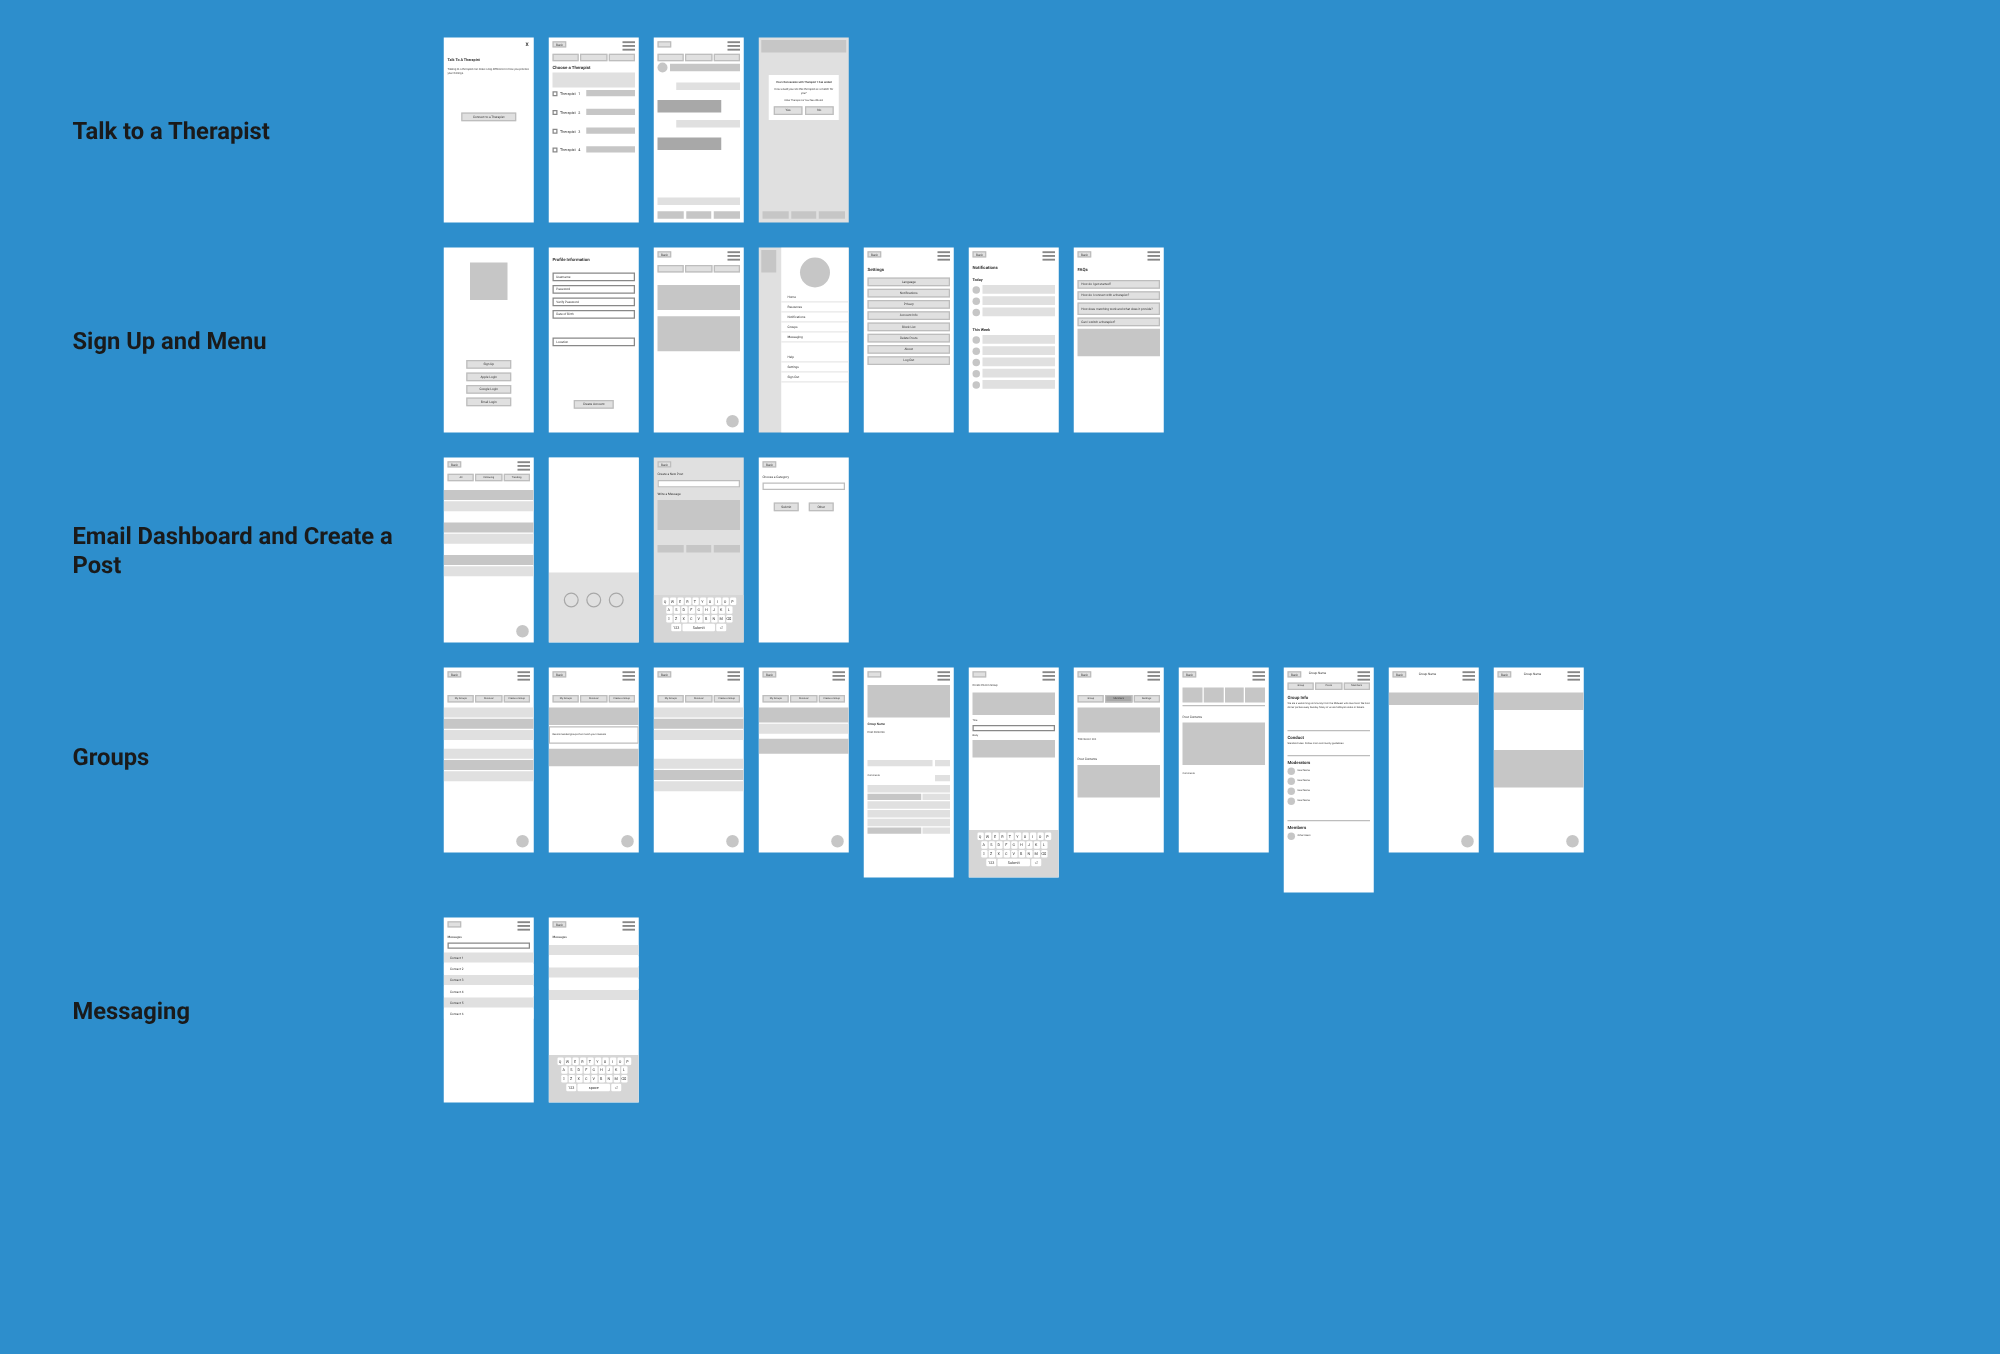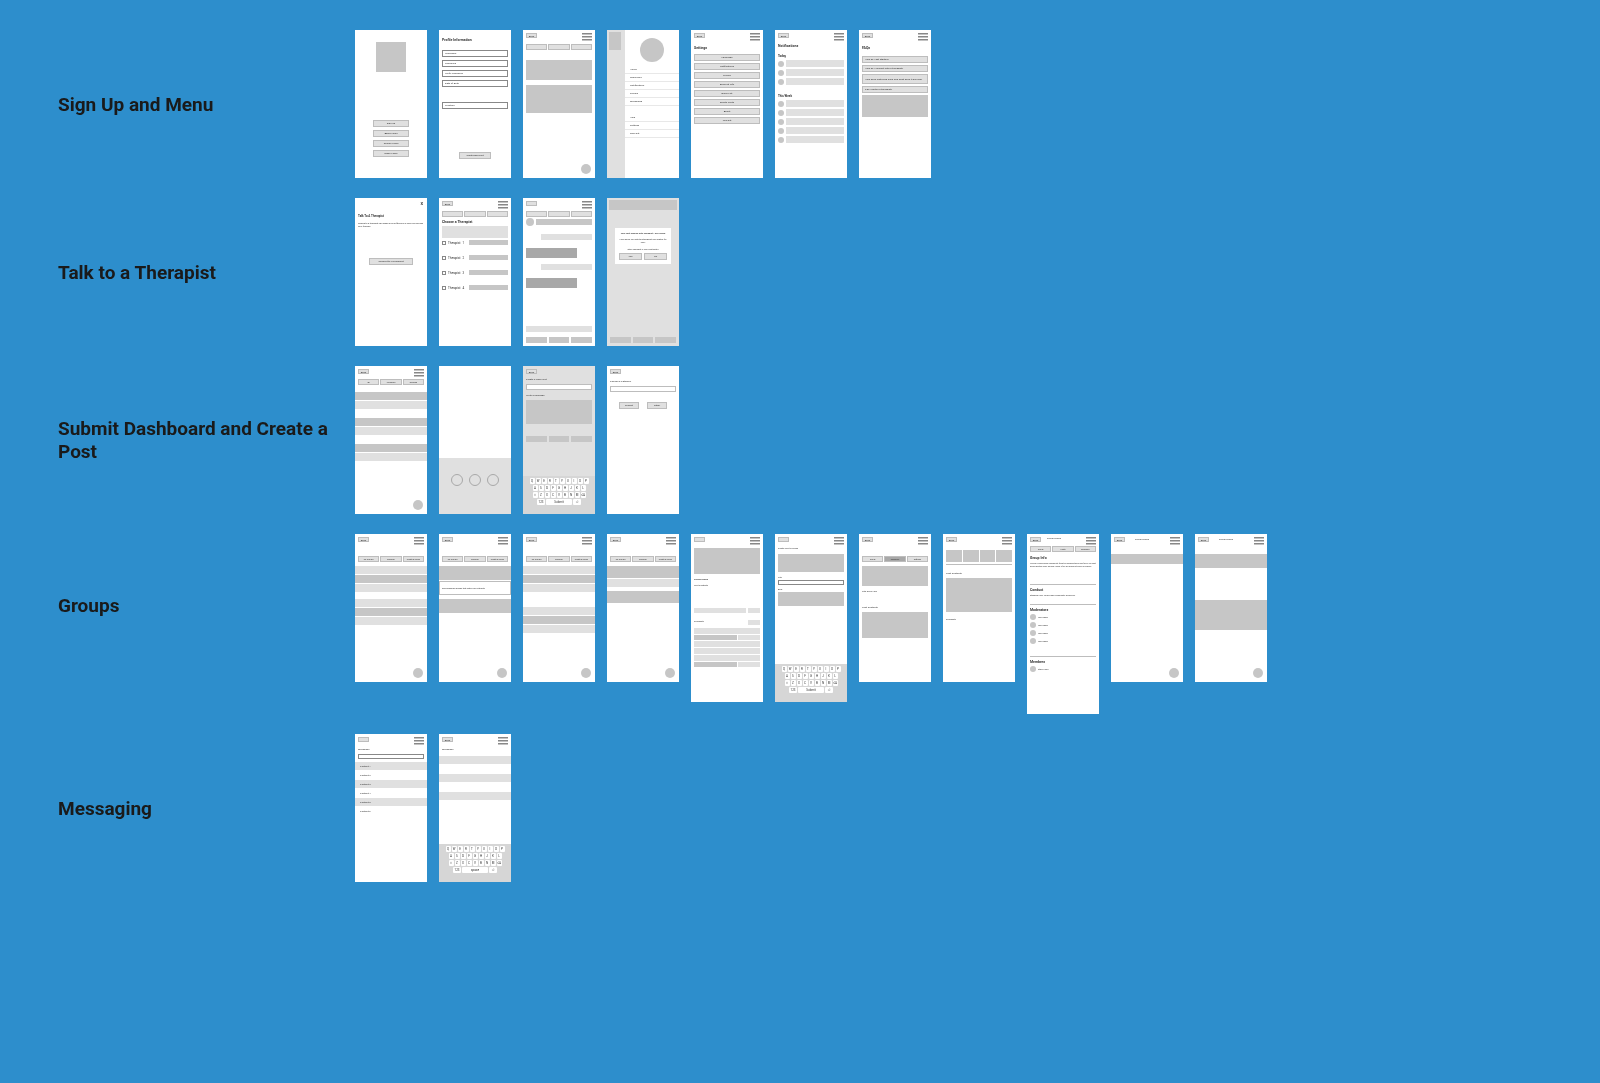--- a/index.html
+++ b/index.html
@@ -75,20 +75,99 @@
   .pill{height:6px;border:0.5px solid var(--border);background:#fff;border-radius:0;}
   .dotline{display:flex;gap:6px;justify-content:center;margin-top:70px;}
   .dot{width:12px;height:12px;border:1px solid var(--dkgrey);border-radius:50%;}
 </style>
 </head>
 <body>
 
 <div class="canvas">
 
 <div class="section">
+  <div class="section-label">Talk to a Therapist</div>
+  <div class="screens">
+
+    <div class="screen">
+      <div style="position:absolute;top:3px;right:4px;font-size:4px;font-weight:bold;">X</div>
+      <div class="row" style="top:16px;font-size:3px;font-weight:700;">Talk To A Therapist</div>
+      <div class="row" style="top:24px;font-size:2.2px;line-height:3px;">Talking to a therapist can make a big difference in how you process your feelings.</div>
+      <div class="row" style="top:60px;left:14px;right:14px;">
+        <div class="btn-block">Connect to a Therapist</div>
+      </div>
+    </div>
+
+    <div class="screen">
+      <div class="back">Back</div>
+      <div class="hm"></div>
+      <div class="row tabbar" style="top:13px;">
+            <div></div>
+            <div></div>
+            <div></div>
+          </div>
+      <div class="row tiny-title" style="top:22px;">Choose a Therapist</div>
+      <div class="row ltbox" style="top:28px;height:12px;"></div>
+      <div class="row" style="top:42px;display:flex;flex-direction:column;gap:2px;">
+        <div style="display:flex;align-items:center;gap:2px;"><div style="width:4px;height:4px;border:0.5px solid #888;"></div><span>Therapist</span> 1<div class="greybox" style="flex:1;height:5px;margin-left:3px;"></div></div>
+        <div style="height:6px;"></div>
+        <div style="display:flex;align-items:center;gap:2px;"><div style="width:4px;height:4px;border:0.5px solid #888;"></div><span>Therapist</span> 2<div class="greybox" style="flex:1;height:5px;margin-left:3px;"></div></div>
+        <div style="height:6px;"></div>
+        <div style="display:flex;align-items:center;gap:2px;"><div style="width:4px;height:4px;border:0.5px solid #888;"></div><span>Therapist</span> 3<div class="greybox" style="flex:1;height:5px;margin-left:3px;"></div></div>
+        <div style="height:6px;"></div>
+        <div style="display:flex;align-items:center;gap:2px;"><div style="width:4px;height:4px;border:0.5px solid #888;"></div><span>Therapist</span> 4<div class="greybox" style="flex:1;height:5px;margin-left:3px;"></div></div>
+      </div>
+    </div>
+
+    <div class="screen">
+      <div class="back"></div>
+      <div class="hm"></div>
+      <div class="row tabbar" style="top:13px;">
+            <div></div>
+            <div></div>
+            <div></div>
+          </div>
+      <div class="row" style="top:20px;height:8px;display:flex;gap:2px;align-items:center;">
+        <div style="width:8px;height:8px;border-radius:50%;background:var(--grey);"></div>
+        <div class="greybox" style="flex:1;height:6px;"></div>
+      </div>
+      <div style="position:absolute;left:18px;right:3px;top:36px;height:6px;" class="ltbox"></div>
+      <div style="position:absolute;left:3px;right:18px;top:50px;height:10px;" class="dkbox"></div>
+      <div style="position:absolute;left:18px;right:3px;top:66px;height:6px;" class="ltbox"></div>
+      <div style="position:absolute;left:3px;right:18px;top:80px;height:10px;" class="dkbox"></div>
+      <div class="row ltbox" style="bottom:14px;top:auto;height:6px;" placeholder="Type a Message..."></div>
+      <div class="row" style="bottom:3px;top:auto;display:flex;gap:2px;">
+        <div class="greybox" style="flex:1;height:6px;"></div>
+            <div class="greybox" style="flex:1;height:6px;"></div>
+            <div class="greybox" style="flex:1;height:6px;"></div>
+      </div>
+    </div>
+
+    <div class="screen" style="background:var(--ltgrey);">
+      <div style="position:absolute;top:2px;left:2px;right:2px;height:10px;background:var(--grey);"></div>
+      <div style="position:absolute;top:30px;left:8px;right:8px;background:#fff;padding:4px;font-size:2.2px;text-align:center;">
+        <div style="font-weight:600;margin-bottom:3px;">Your chat session with Therapist 1 has ended</div>
+        <div style="margin-bottom:4px;">How would you rate this therapist as a match for you?</div>
+        <div style="font-size:2px;margin-bottom:3px;">Other Therapist is Your Next Match</div>
+        <div style="display:flex;gap:2px;">
+          <div class="btn-block" style="flex:1;">Yes</div>
+          <div class="btn-block" style="flex:1;">No</div>
+        </div>
+      </div>
+      <div style="position:absolute;bottom:3px;left:3px;right:3px;display:flex;gap:2px;">
+        <div class="greybox" style="flex:1;height:6px;"></div>
+            <div class="greybox" style="flex:1;height:6px;"></div>
+            <div class="greybox" style="flex:1;height:6px;"></div>
+      </div>
+    </div>
+
+  </div>
+</div>
+
+<div class="section">
   <div class="section-label">Sign Up  and Menu</div>
   <div class="screens">
 
     <div class="screen">
       <div style="width:30px;height:30px;background:var(--grey);margin:12px auto 0;"></div>
       <div class="row" style="top:90px;display:flex;flex-direction:column;gap:3px;left:18px;right:18px;">
         <div class="btn-block">Sign Up</div>
         <div class="btn-block">Apple Login</div>
         <div class="btn-block">Google Login</div>
         <div class="btn-block">Email Login</div>
@@ -210,100 +289,21 @@
         <div class="btn-block" style="justify-content:flex-start;padding:0 2px;height:10px;">How does matching work and what does it provide?</div>
         <div class="btn-block" style="justify-content:flex-start;padding:0 2px;">Can I switch a therapist?</div>
         <div class="greybox" style="height:22px;font-size:2px;padding:2px;"></div>
       </div>
     </div>
 
   </div>
 </div>
 
 <div class="section">
-  <div class="section-label">Talk to a Therapist</div>
-  <div class="screens">
-
-    <div class="screen">
-      <div style="position:absolute;top:3px;right:4px;font-size:4px;font-weight:bold;">X</div>
-      <div class="row" style="top:16px;font-size:3px;font-weight:700;">Talk To A Therapist</div>
-      <div class="row" style="top:24px;font-size:2.2px;line-height:3px;">Talking to a therapist can make a big difference in how you process your feelings.</div>
-      <div class="row" style="top:60px;left:14px;right:14px;">
-        <div class="btn-block">Connect to a Therapist</div>
-      </div>
-    </div>
-
-    <div class="screen">
-      <div class="back">Back</div>
-      <div class="hm"></div>
-      <div class="row tabbar" style="top:13px;">
-            <div></div>
-            <div></div>
-            <div></div>
-          </div>
-      <div class="row tiny-title" style="top:22px;">Choose a Therapist</div>
-      <div class="row ltbox" style="top:28px;height:12px;"></div>
-      <div class="row" style="top:42px;display:flex;flex-direction:column;gap:2px;">
-        <div style="display:flex;align-items:center;gap:2px;"><div style="width:4px;height:4px;border:0.5px solid #888;"></div><span>Therapist</span> 1<div class="greybox" style="flex:1;height:5px;margin-left:3px;"></div></div>
-        <div style="height:6px;"></div>
-        <div style="display:flex;align-items:center;gap:2px;"><div style="width:4px;height:4px;border:0.5px solid #888;"></div><span>Therapist</span> 2<div class="greybox" style="flex:1;height:5px;margin-left:3px;"></div></div>
-        <div style="height:6px;"></div>
-        <div style="display:flex;align-items:center;gap:2px;"><div style="width:4px;height:4px;border:0.5px solid #888;"></div><span>Therapist</span> 3<div class="greybox" style="flex:1;height:5px;margin-left:3px;"></div></div>
-        <div style="height:6px;"></div>
-        <div style="display:flex;align-items:center;gap:2px;"><div style="width:4px;height:4px;border:0.5px solid #888;"></div><span>Therapist</span> 4<div class="greybox" style="flex:1;height:5px;margin-left:3px;"></div></div>
-      </div>
-    </div>
-
-    <div class="screen">
-      <div class="back"></div>
-      <div class="hm"></div>
-      <div class="row tabbar" style="top:13px;">
-            <div></div>
-            <div></div>
-            <div></div>
-          </div>
-      <div class="row" style="top:20px;height:8px;display:flex;gap:2px;align-items:center;">
-        <div style="width:8px;height:8px;border-radius:50%;background:var(--grey);"></div>
-        <div class="greybox" style="flex:1;height:6px;"></div>
-      </div>
-      <div style="position:absolute;left:18px;right:3px;top:36px;height:6px;" class="ltbox"></div>
-      <div style="position:absolute;left:3px;right:18px;top:50px;height:10px;" class="dkbox"></div>
-      <div style="position:absolute;left:18px;right:3px;top:66px;height:6px;" class="ltbox"></div>
-      <div style="position:absolute;left:3px;right:18px;top:80px;height:10px;" class="dkbox"></div>
-      <div class="row ltbox" style="bottom:14px;top:auto;height:6px;" placeholder="Type a Message..."></div>
-      <div class="row" style="bottom:3px;top:auto;display:flex;gap:2px;">
-        <div class="greybox" style="flex:1;height:6px;"></div>
-            <div class="greybox" style="flex:1;height:6px;"></div>
-            <div class="greybox" style="flex:1;height:6px;"></div>
-      </div>
-    </div>
-
-    <div class="screen" style="background:var(--ltgrey);">
-      <div style="position:absolute;top:2px;left:2px;right:2px;height:10px;background:var(--grey);"></div>
-      <div style="position:absolute;top:30px;left:8px;right:8px;background:#fff;padding:4px;font-size:2.2px;text-align:center;">
-        <div style="font-weight:600;margin-bottom:3px;">Your chat session with Therapist 1 has ended</div>
-        <div style="margin-bottom:4px;">How would you rate this therapist as a match for you?</div>
-        <div style="font-size:2px;margin-bottom:3px;">Other Therapist is Your Next Match</div>
-        <div style="display:flex;gap:2px;">
-          <div class="btn-block" style="flex:1;">Yes</div>
-          <div class="btn-block" style="flex:1;">No</div>
-        </div>
-      </div>
-      <div style="position:absolute;bottom:3px;left:3px;right:3px;display:flex;gap:2px;">
-        <div class="greybox" style="flex:1;height:6px;"></div>
-            <div class="greybox" style="flex:1;height:6px;"></div>
-            <div class="greybox" style="flex:1;height:6px;"></div>
-      </div>
-    </div>
-
-  </div>
-</div>
-
-<div class="section">
-  <div class="section-label">Submit Dashboard and Create a Post</div>
+  <div class="section-label">Email Dashboard and Create a Post</div>
   <div class="screens">
 
     <div class="screen">
       <div class="back">Back</div>
       <div class="hm"></div>
       <div class="row tabbar" style="top:13px;">
         <div>All</div>
             <div>Following</div>
             <div>Trending</div>
       </div>

